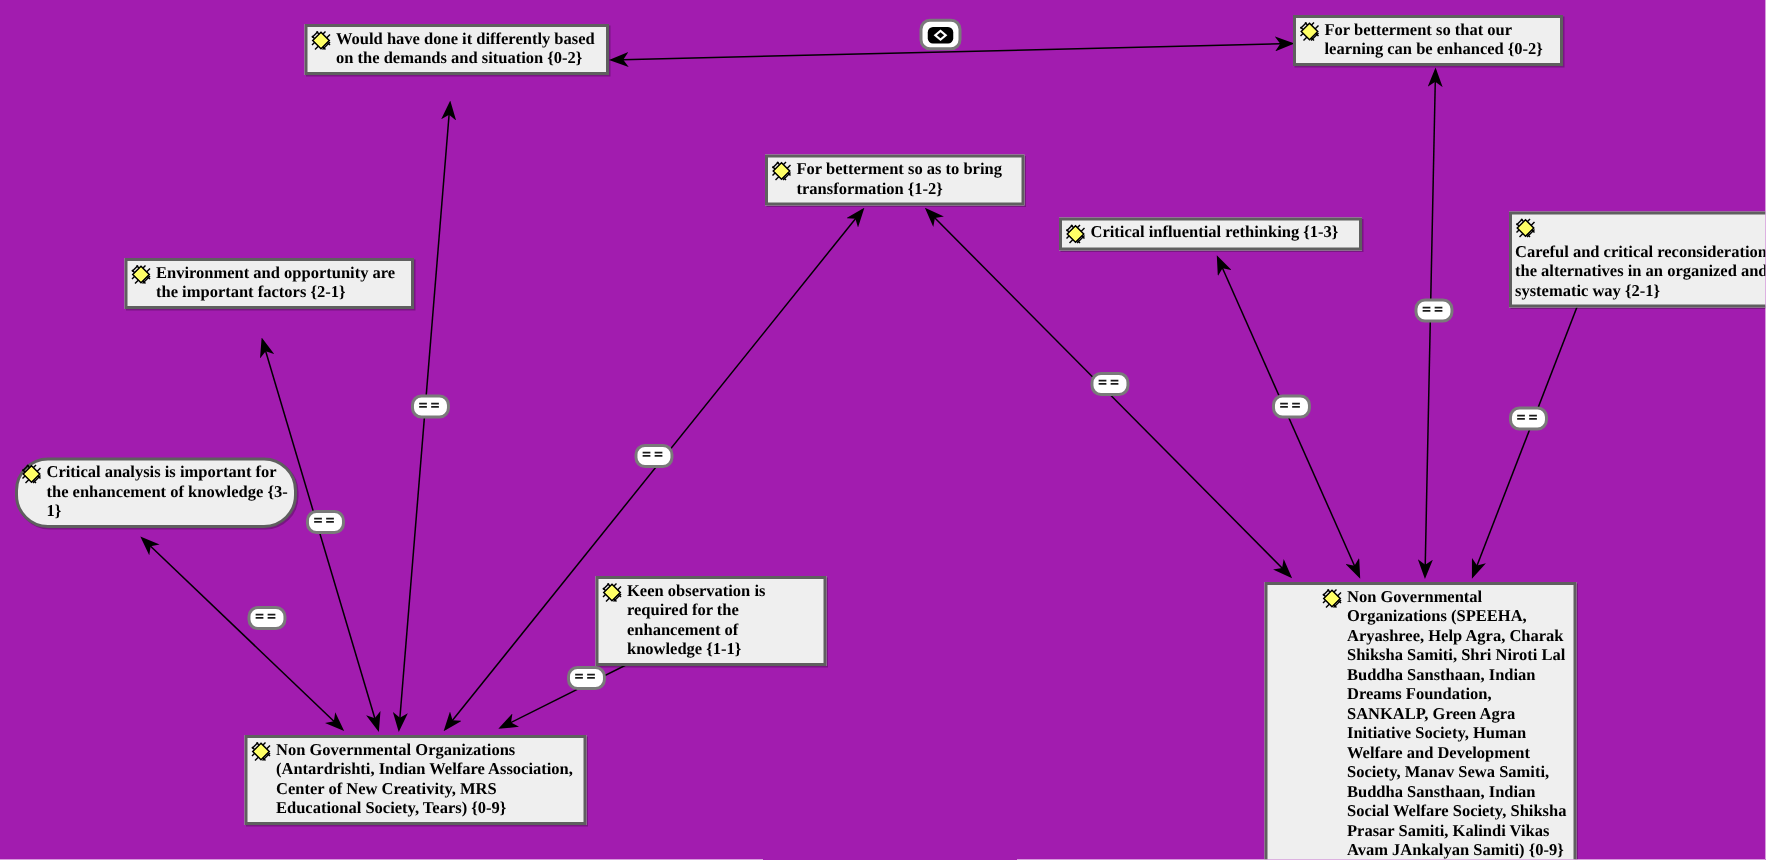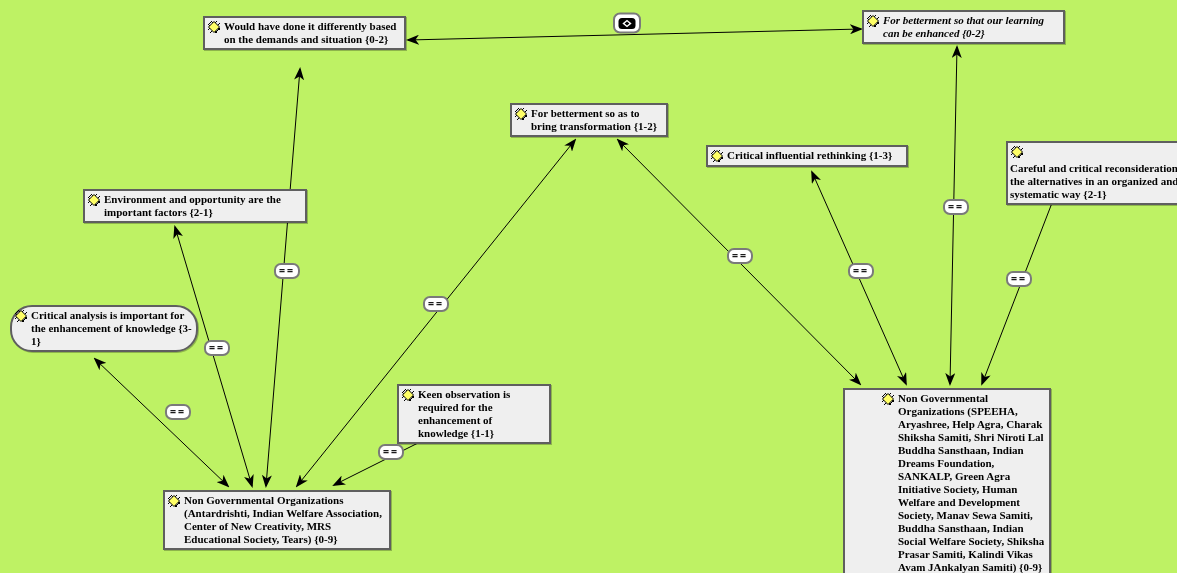--- a/index.html
+++ b/index.html
@@ -1,16 +1,16 @@
 <!DOCTYPE html>
 <html><head>
 <meta charset="utf-8">
 <style>
   html,body{margin:0;padding:0;background:#fff;}
-  #canvas{position:relative;width:1177px;height:573px;background:#bef264;overflow:hidden;
+  #canvas{position:relative;width:1177px;height:573px;background:#a21caf;overflow:hidden;
           font-family:"Liberation Serif", serif;}
   #edges{position:absolute;left:0;top:0;width:1177px;height:573px;}
   .node{position:absolute;box-sizing:border-box;background:#efefef;border:2px solid #5f5f5f;
         padding:2px 4px 2px 2px;display:flex;align-items:flex-start;gap:3px;
         font-weight:bold;font-size:11px;line-height:13px;color:#000;z-index:3;
         box-shadow:1px 1px 0 rgba(0,0,0,0.25);}
   .code-icon{flex:0 0 auto;width:14px;height:14px;margin-top:0;}
   .node-label{display:block;}
   .edge-label{position:absolute;z-index:4;background:#ffffff;border:2px solid #7a7a7a;
         border-radius:7px;font-family:"DejaVu Sans Mono", monospace;font-weight:bold;
@@ -51,36 +51,36 @@
           <line x1="3" y1="13" x2="13" y2="3"></line>
           <line x1="8" y1="13" x2="13" y2="8"></line>
           <line x1="1" y1="4" x2="10" y2="13"></line>
           <line x1="4" y1="1" x2="13" y2="10"></line>
         </g>
       <polygon points="7,1.5 12.5,7 7,12.5 1.5,7" fill="#ffff66" stroke="#000" stroke-width="1"></polygon>
     </svg>
     <span class="node-label">Would have done it differently based on the demands and situation {0-2}</span>
   </div>
 
-  <div class="node" style="left:862px;top:10px;width:203px;font-style:italic;">
+  <div class="node" style="left:862px;top:10px;width:180px;">
     <svg class="code-icon" viewBox="0 0 14 14">
       <g stroke="#000" stroke-width="1">
           <line x1="1" y1="5" x2="5" y2="1"></line>
           <line x1="1" y1="10" x2="10" y2="1"></line>
           <line x1="3" y1="13" x2="13" y2="3"></line>
           <line x1="8" y1="13" x2="13" y2="8"></line>
           <line x1="1" y1="4" x2="10" y2="13"></line>
           <line x1="4" y1="1" x2="13" y2="10"></line>
         </g>
       <polygon points="7,1.5 12.5,7 7,12.5 1.5,7" fill="#ffff66" stroke="#000" stroke-width="1"></polygon>
     </svg>
     <span class="node-label">For betterment so that our learning can be enhanced {0-2}</span>
   </div>
 
-  <div class="node" style="left:510px;top:103px;width:158px;">
+  <div class="node" style="left:510px;top:103px;width:173px;">
     <svg class="code-icon" viewBox="0 0 14 14">
       <g stroke="#000" stroke-width="1">
           <line x1="1" y1="5" x2="5" y2="1"></line>
           <line x1="1" y1="10" x2="10" y2="1"></line>
           <line x1="3" y1="13" x2="13" y2="3"></line>
           <line x1="8" y1="13" x2="13" y2="8"></line>
           <line x1="1" y1="4" x2="10" y2="13"></line>
           <line x1="4" y1="1" x2="13" y2="10"></line>
         </g>
       <polygon points="7,1.5 12.5,7 7,12.5 1.5,7" fill="#ffff66" stroke="#000" stroke-width="1"></polygon>
@@ -111,21 +111,21 @@
           <line x1="3" y1="13" x2="13" y2="3"></line>
           <line x1="8" y1="13" x2="13" y2="8"></line>
           <line x1="1" y1="4" x2="10" y2="13"></line>
           <line x1="4" y1="1" x2="13" y2="10"></line>
         </g>
       <polygon points="7,1.5 12.5,7 7,12.5 1.5,7" fill="#ffff66" stroke="#000" stroke-width="1"></polygon>
     </svg>
     <span class="node-label">Careful and critical reconsideration of all the alternatives in an organized and systematic way {2-1}</span>
   </div>
 
-  <div class="node" style="left:83px;top:189px;width:224px;">
+  <div class="node" style="left:83px;top:172px;width:193px;">
     <svg class="code-icon" viewBox="0 0 14 14">
       <g stroke="#000" stroke-width="1">
           <line x1="1" y1="5" x2="5" y2="1"></line>
           <line x1="1" y1="10" x2="10" y2="1"></line>
           <line x1="3" y1="13" x2="13" y2="3"></line>
           <line x1="8" y1="13" x2="13" y2="8"></line>
           <line x1="1" y1="4" x2="10" y2="13"></line>
           <line x1="4" y1="1" x2="13" y2="10"></line>
         </g>
       <polygon points="7,1.5 12.5,7 7,12.5 1.5,7" fill="#ffff66" stroke="#000" stroke-width="1"></polygon>

